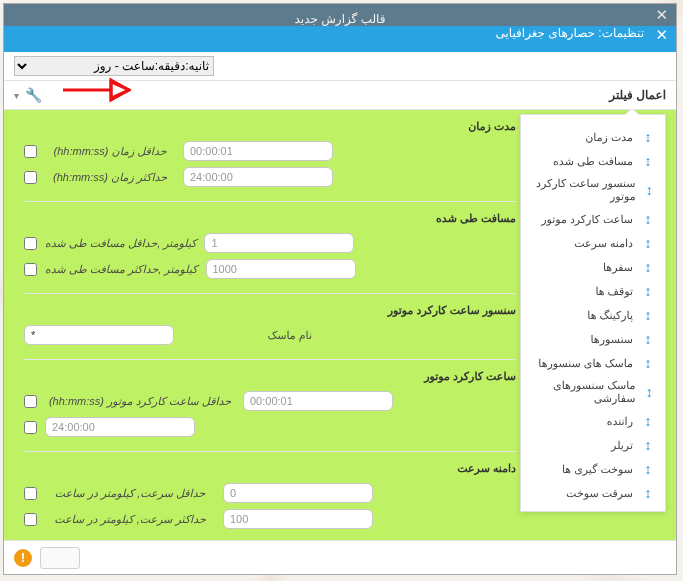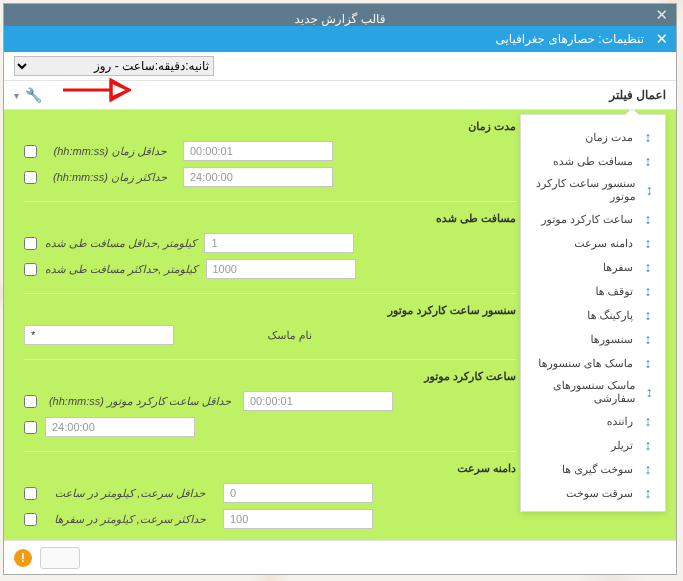--- a/index.html
+++ b/index.html
@@ -44,21 +44,21 @@
     top: 2px;
     color: #e6e6e6;
     font-size: 15px;
     cursor: pointer;
   }
   .subheader {
     background: #29a3e2;
     color: #fff;
     height: 26px;
     display: flex;
-    align-items: center;
+    align-items: flex-start;
     justify-content: flex-end;
     padding: 0 8px;
     font-size: 12px;
     position: relative;
   }
   .subheader .close2 {
     position: absolute;
     right: 8px;
     color: #fff;
     font-size: 15px;
@@ -148,21 +148,21 @@
   }
   .row .lbl2 {
     color: #4a4a4a;
     font-size: 11px;
     min-width: 130px;
   }
   .row input[type="text"] {
     width: 150px;
     height: 20px;
     border: 1px solid #c7c7c7;
-    border-radius: 0;
+    border-radius: 6px;
     padding: 0 6px;
     font-family: inherit;
     font-size: 11px;
     color: #999;
     order: 1;
     direction: ltr;
   }
   .row input[type="text"].filled { color: #333; }
   
   .dd-caret {
@@ -331,21 +331,21 @@
 
         <div class="section" style="border-bottom:none">
           <div class="sectitle">دامنه سرعت</div>
           <div class="row">
             <input type="text" value="0" style="">
             <span class="lbl" style="min-width:170px">حداقل سرعت, کیلومتر در ساعت</span>
             <input type="checkbox" style="">
           </div>
           <div class="row">
             <input type="text" value="100" style="">
-            <span class="lbl" style="min-width:170px">حداکثر سرعت, کیلومتر در سفرها</span>
+            <span class="lbl" style="min-width:170px">حداکثر سرعت, کیلومتر در ساعت</span>
             <input type="checkbox" style="">
           </div>
         </div>
 
       </div>
     </div>
 
     <div class="dd-panel">
       <div class="dd-caret"></div>
       <div id="dd-list">

